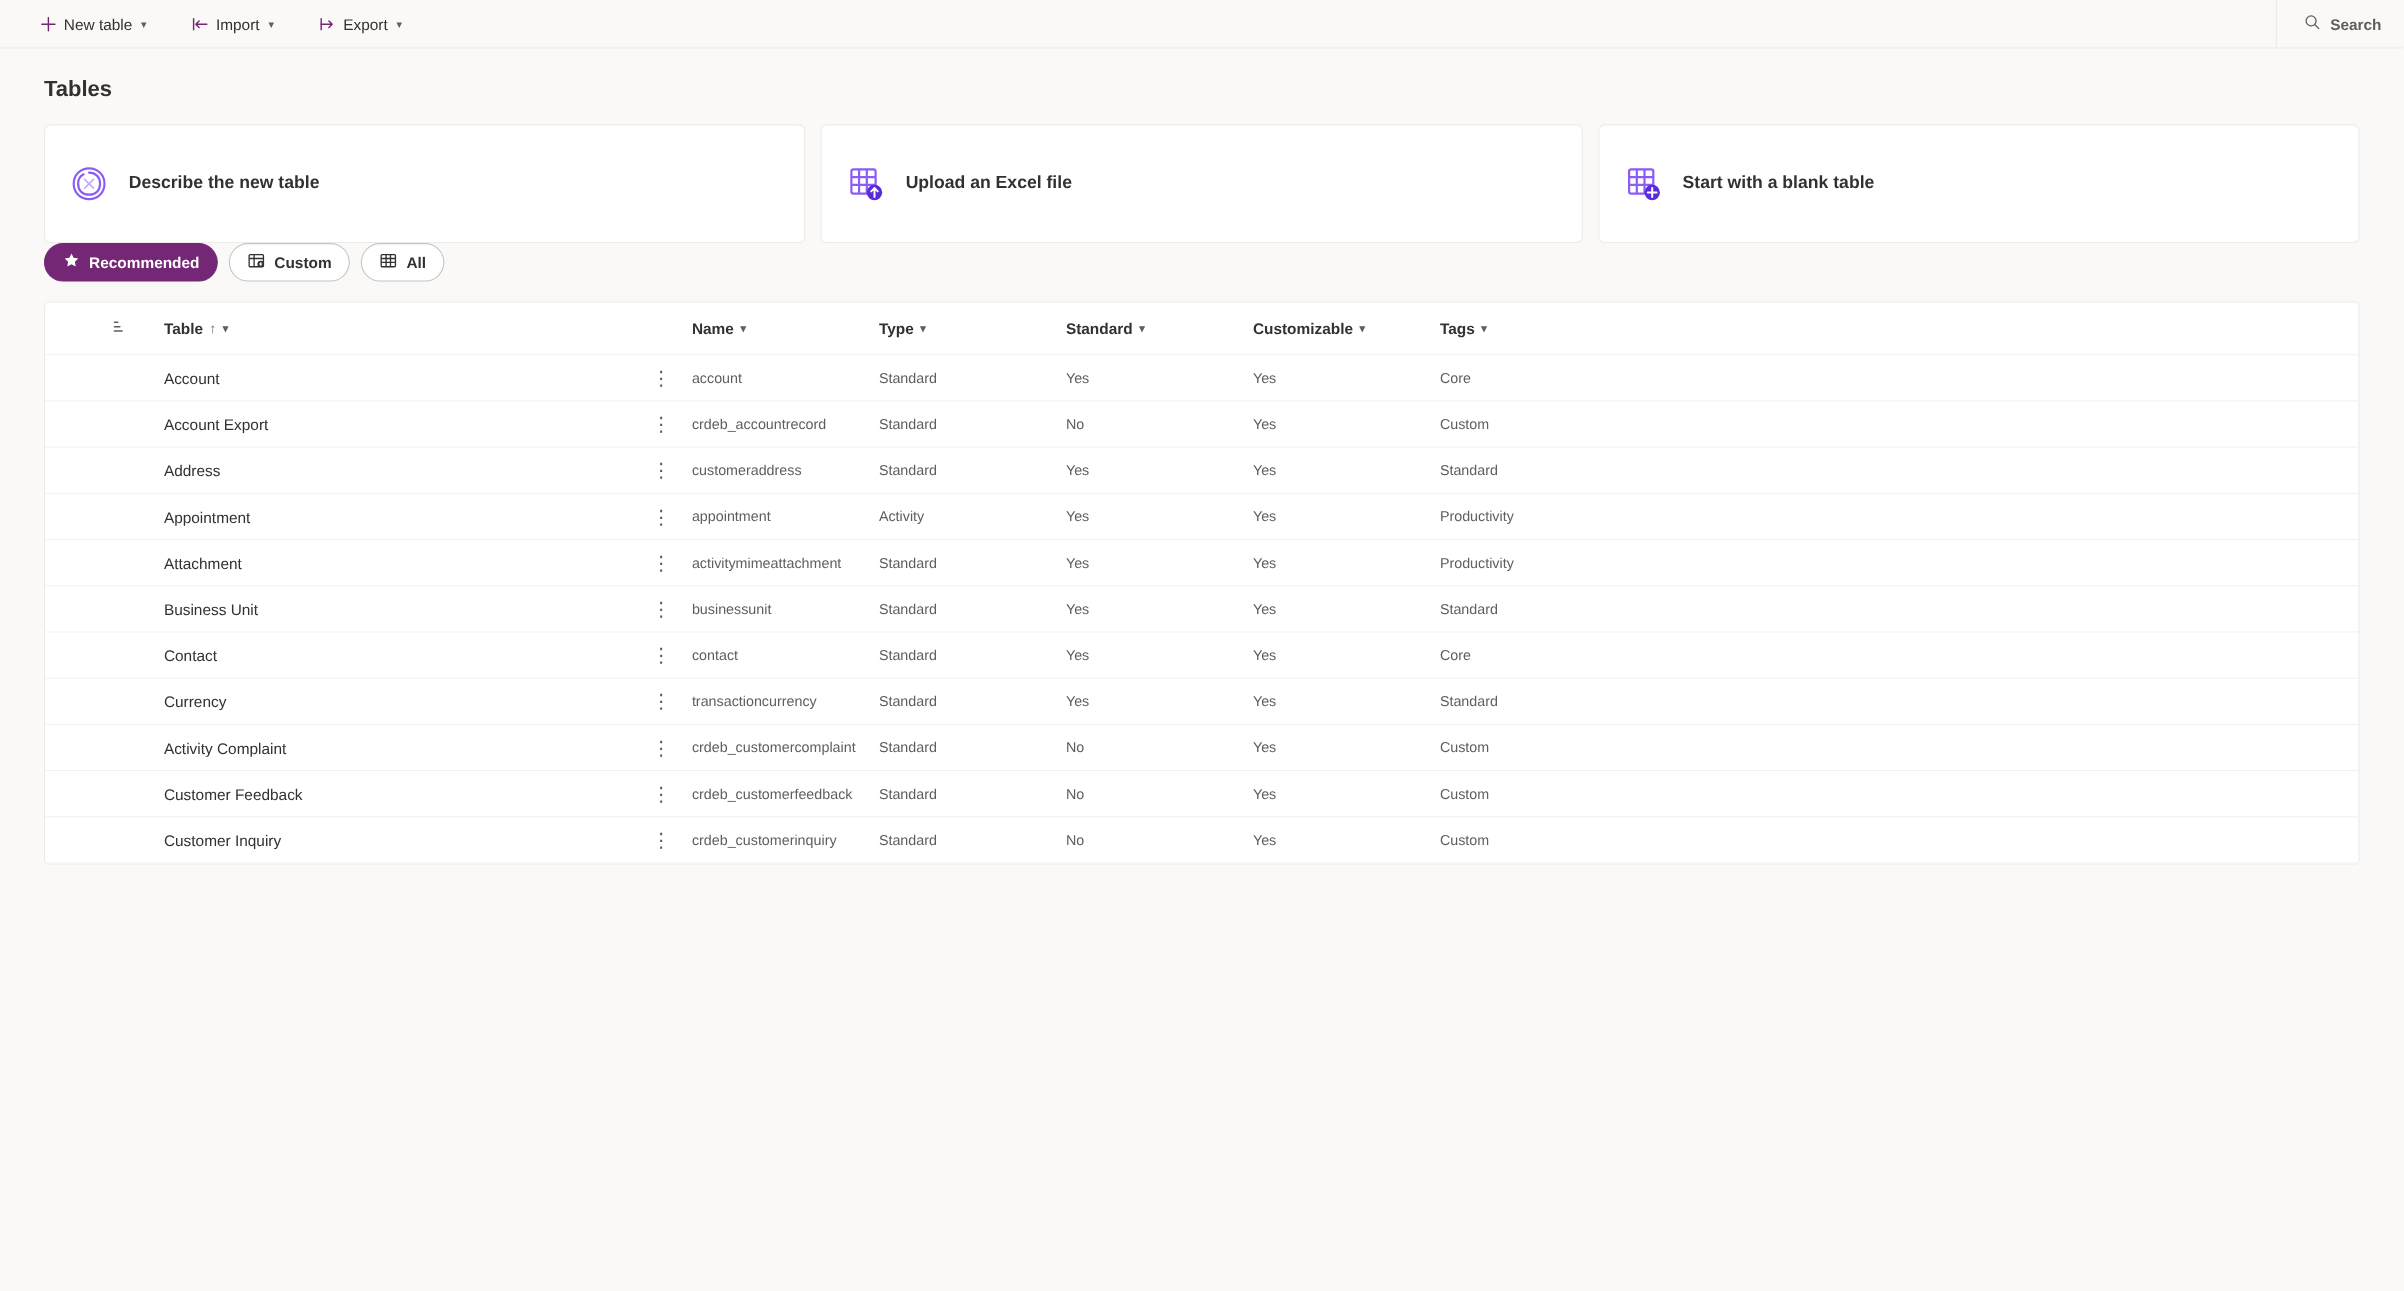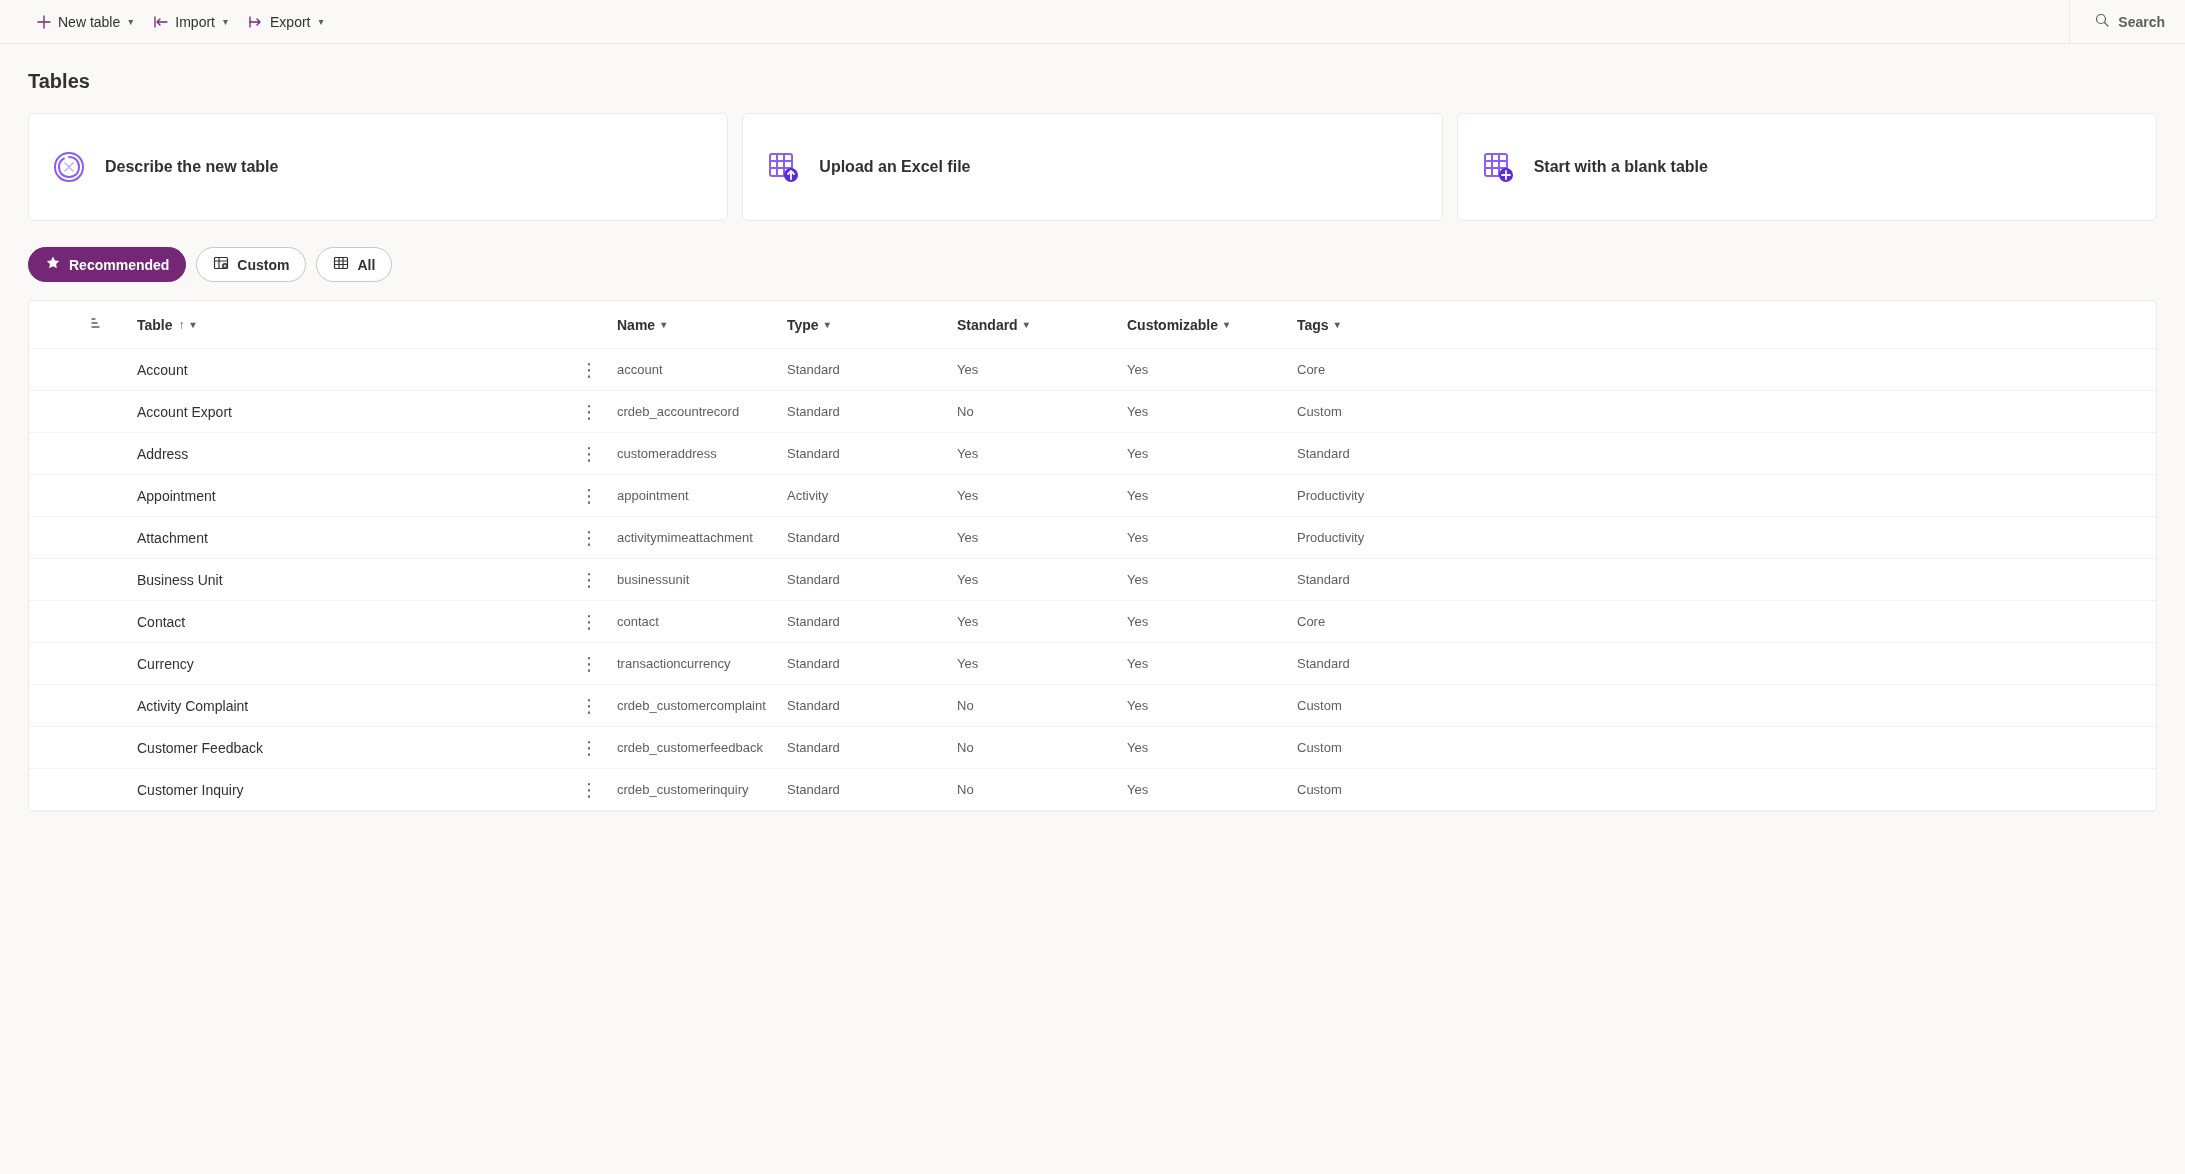--- a/index.html
+++ b/index.html
@@ -14,41 +14,41 @@
   
   .command-bar {
     display: flex;
     align-items: center;
     justify-content: space-between;
     height: 44px;
     padding: 0 12px 0 28px;
     border-bottom: 1px solid #edebe9;
     background: #faf9f8;
   }
-  .command-left { display: flex; align-items: center; gap: 4px; }
+  .command-left { display: flex; align-items: center; gap: 25px; }
   .command-item {
     display: inline-flex;
     align-items: center;
     gap: 6px;
     padding: 6px 8px;
     cursor: pointer;
     color: #323130;
     border-radius: 2px;
   }
   .cmd-icon { width: 16px; height: 16px; display: inline-flex; align-items: center; justify-content: center; }
   .chevron { font-size: 10px; color: #605e5c; margin-left: 2px; }
   .command-right { display: flex; align-items: center; border-left: 1px solid #edebe9; padding-left: 16px; height: 100%; font-weight: bold; }
   .search-box { display: flex; align-items: center; gap: 8px; color: #605e5c; cursor: pointer; padding: 4px 8px; }
 
   
-  .content { padding: 20px 28px; }
+  .content { padding: 20px 40px; }
   .page-title { font-size: 20px; font-weight: 600; margin: 6px 0 20px 0; }
 
   
-  .cards-row { display: flex; gap: 14px; margin-bottom: 26px; }
+  .cards-row { display: flex; gap: 14px; }
   .card {
     flex: 1;
     background: #fff;
     border: 1px solid #edebe9;
     border-radius: 6px;
     padding: 24px 22px;
     display: flex;
     align-items: center;
     gap: 18px;
     cursor: pointer;

